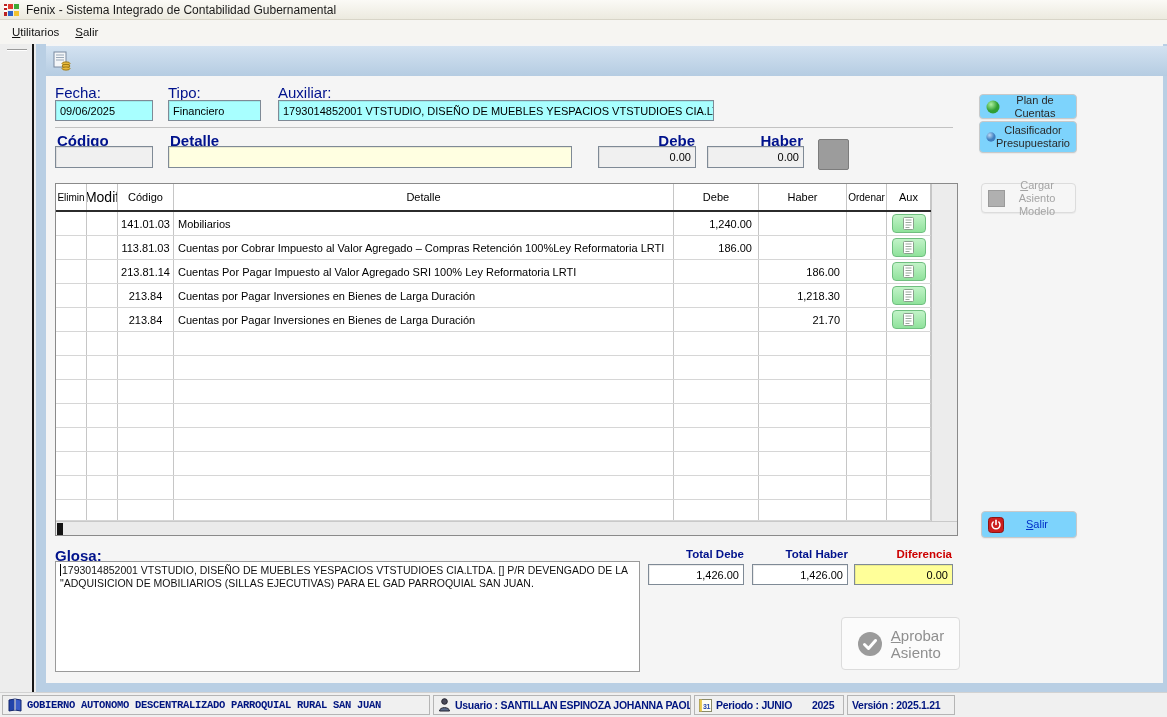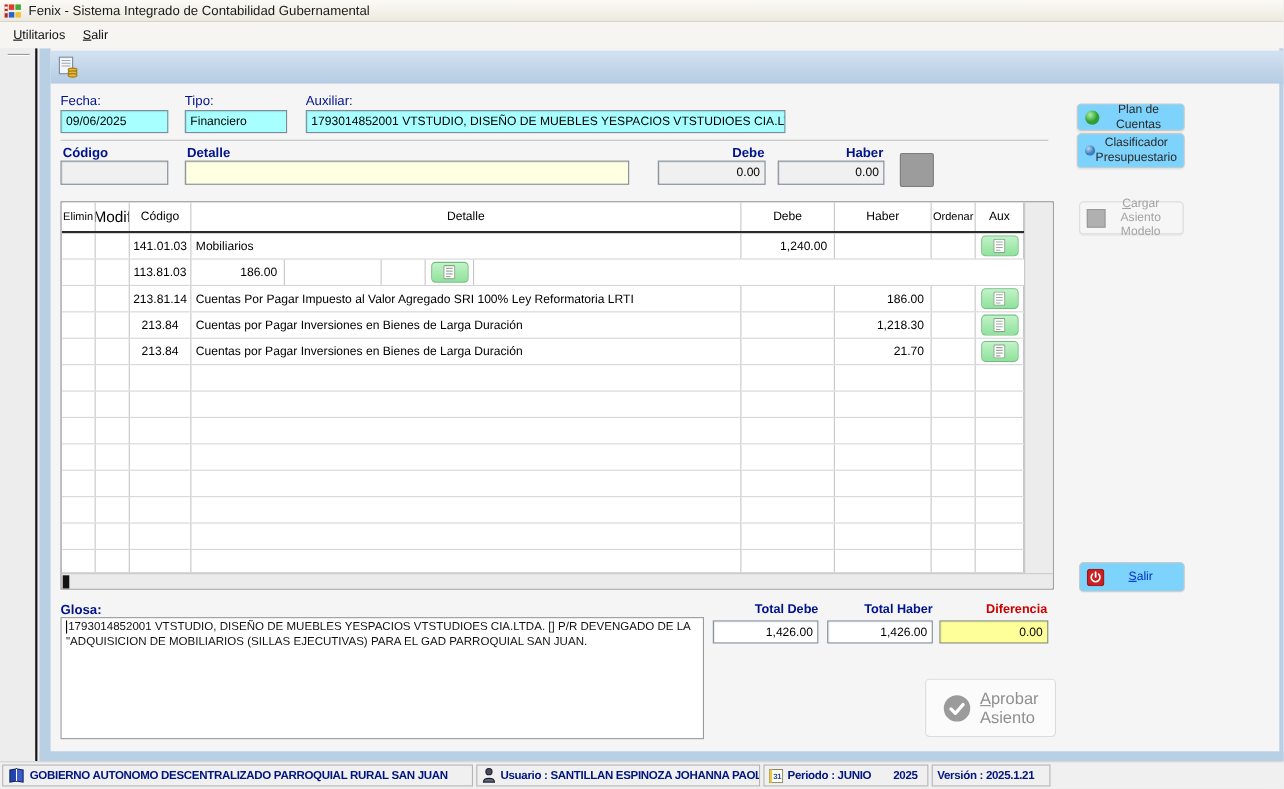--- a/index.html
+++ b/index.html
@@ -27,21 +27,21 @@
     border-top:1px solid #9a9a9a; border-bottom:1px solid #fff; }
   .content { position:absolute; left:36px; top:44px; width:1131px; height:648px; background:#f5f5f5; }
   .blue-strip-left  { position:absolute; left:0; top:0; width:10px; height:648px; background:#b9cfe4; }
   .blue-strip-right { position:absolute; right:0; top:0; width:4px; height:648px; background:#b9cfe4; }
   .blue-strip-bottom{ position:absolute; left:0; bottom:0; width:1131px; height:9px; background:#b9cfe4; }
   .toolbar { position:absolute; left:10px; top:2px; width:1121px; height:30px;
     background:linear-gradient(#d3e2f1,#b5cce2); display:flex; align-items:center; padding-left:4px; }
   .toolbtn { width:24px; height:24px; display:flex; align-items:center; justify-content:center; border-radius:3px; }
 
   
-  .lbl { color:#00128c; font-size:12px; }
+  .lbl { color:#00128c; font-size:15px; }
   .b { font-weight:bold; }
   .field { border:1px solid #7f8a96; background:#fff; font-size:11px; display:flex;
     align-items:center; padding:0 4px; overflow:hidden; white-space:nowrap;
     box-shadow:inset 1px 1px 0 rgba(0,0,0,0.08); }
   .cyan { background:#a8ffff; }
   .cream { background:#ffffe1; }
   .grayf { background:#f0f0f0; }
   .num { justify-content:flex-end; }
   .sep-line { position:absolute; border-top:1px solid #c2c2c2; }
 
@@ -197,20 +197,21 @@
               <line x1="2.5" y1="8" x2="8.5" y2="8" stroke="#9aa89c"></line>
               <line x1="2.5" y1="10.5" x2="6.5" y2="10.5" stroke="#9aa89c"></line>
             </svg>
       </div>
         </div>
     </div>
     <div class="grow">
       <div class="gc c-elimin"></div>
       <div class="gc c-modif"></div>
       <div class="gc c-codigo">113.81.03</div>
+      <div class="gc c-detalle">Cuentas por Cobrar Impuesto al Valor Agregado – Compras Retención 100%Ley Reformatoria LRTI</div>
       <div class="gc c-debe">186.00</div>
       <div class="gc c-haber"></div>
       <div class="gc c-ordenar"></div>
       <div class="gc c-aux">
           <div class="aux-btn">
         <svg width="11" height="13" viewBox="0 0 11 13">
               <rect x="0.5" y="0.5" width="10" height="12" rx="1" fill="#fff" stroke="#8aa08d"></rect>
               <line x1="2.5" y1="3" x2="8.5" y2="3" stroke="#9aa89c"></line>
               <line x1="2.5" y1="5.5" x2="8.5" y2="5.5" stroke="#9aa89c"></line>
               <line x1="2.5" y1="8" x2="8.5" y2="8" stroke="#9aa89c"></line>
@@ -431,21 +432,21 @@
       <circle cx="13" cy="13" r="12" fill="#9b9b9b"></circle>
       <path d="M7.5 13.5 L11.5 17.5 L18.5 9.5" fill="none" stroke="#fff" stroke-width="3" stroke-linecap="round" stroke-linejoin="round"></path>
     </svg>
     <span style="text-align:left;">
       <span class="ul-first" style="display:inline-block;">Aprobar</span><br>
       <span>Asiento</span>
     </span>
   </div>
 
   <div class="statusbar">
-    <div class="sb-sec" style="left:2px; width:428px;">
+    <div class="sb-sec" style="left:2px; width:428px;font-family:Liberation Mono, monospace;">
       <svg width="16" height="14" viewBox="0 0 16 14">
         <path d="M2 2 L8 1 L8 12 L2 13 Z" fill="#2244aa" stroke="#12246a"></path>
         <path d="M14 2 L8 1 L8 12 L14 13 Z" fill="#3a5cc8" stroke="#12246a"></path>
         <line x1="8" y1="1" x2="8" y2="12" stroke="#fff"></line>
       </svg>
       <span>GOBIERNO AUTONOMO DESCENTRALIZADO PARROQUIAL RURAL SAN JUAN</span>
     </div>
     <div class="sb-sec" style="left:433px; width:258px;">
       <svg width="13" height="14" viewBox="0 0 13 14">
         <circle cx="6.5" cy="3.5" r="2.8" fill="#4a4a5a" stroke="#22222e"></circle>

